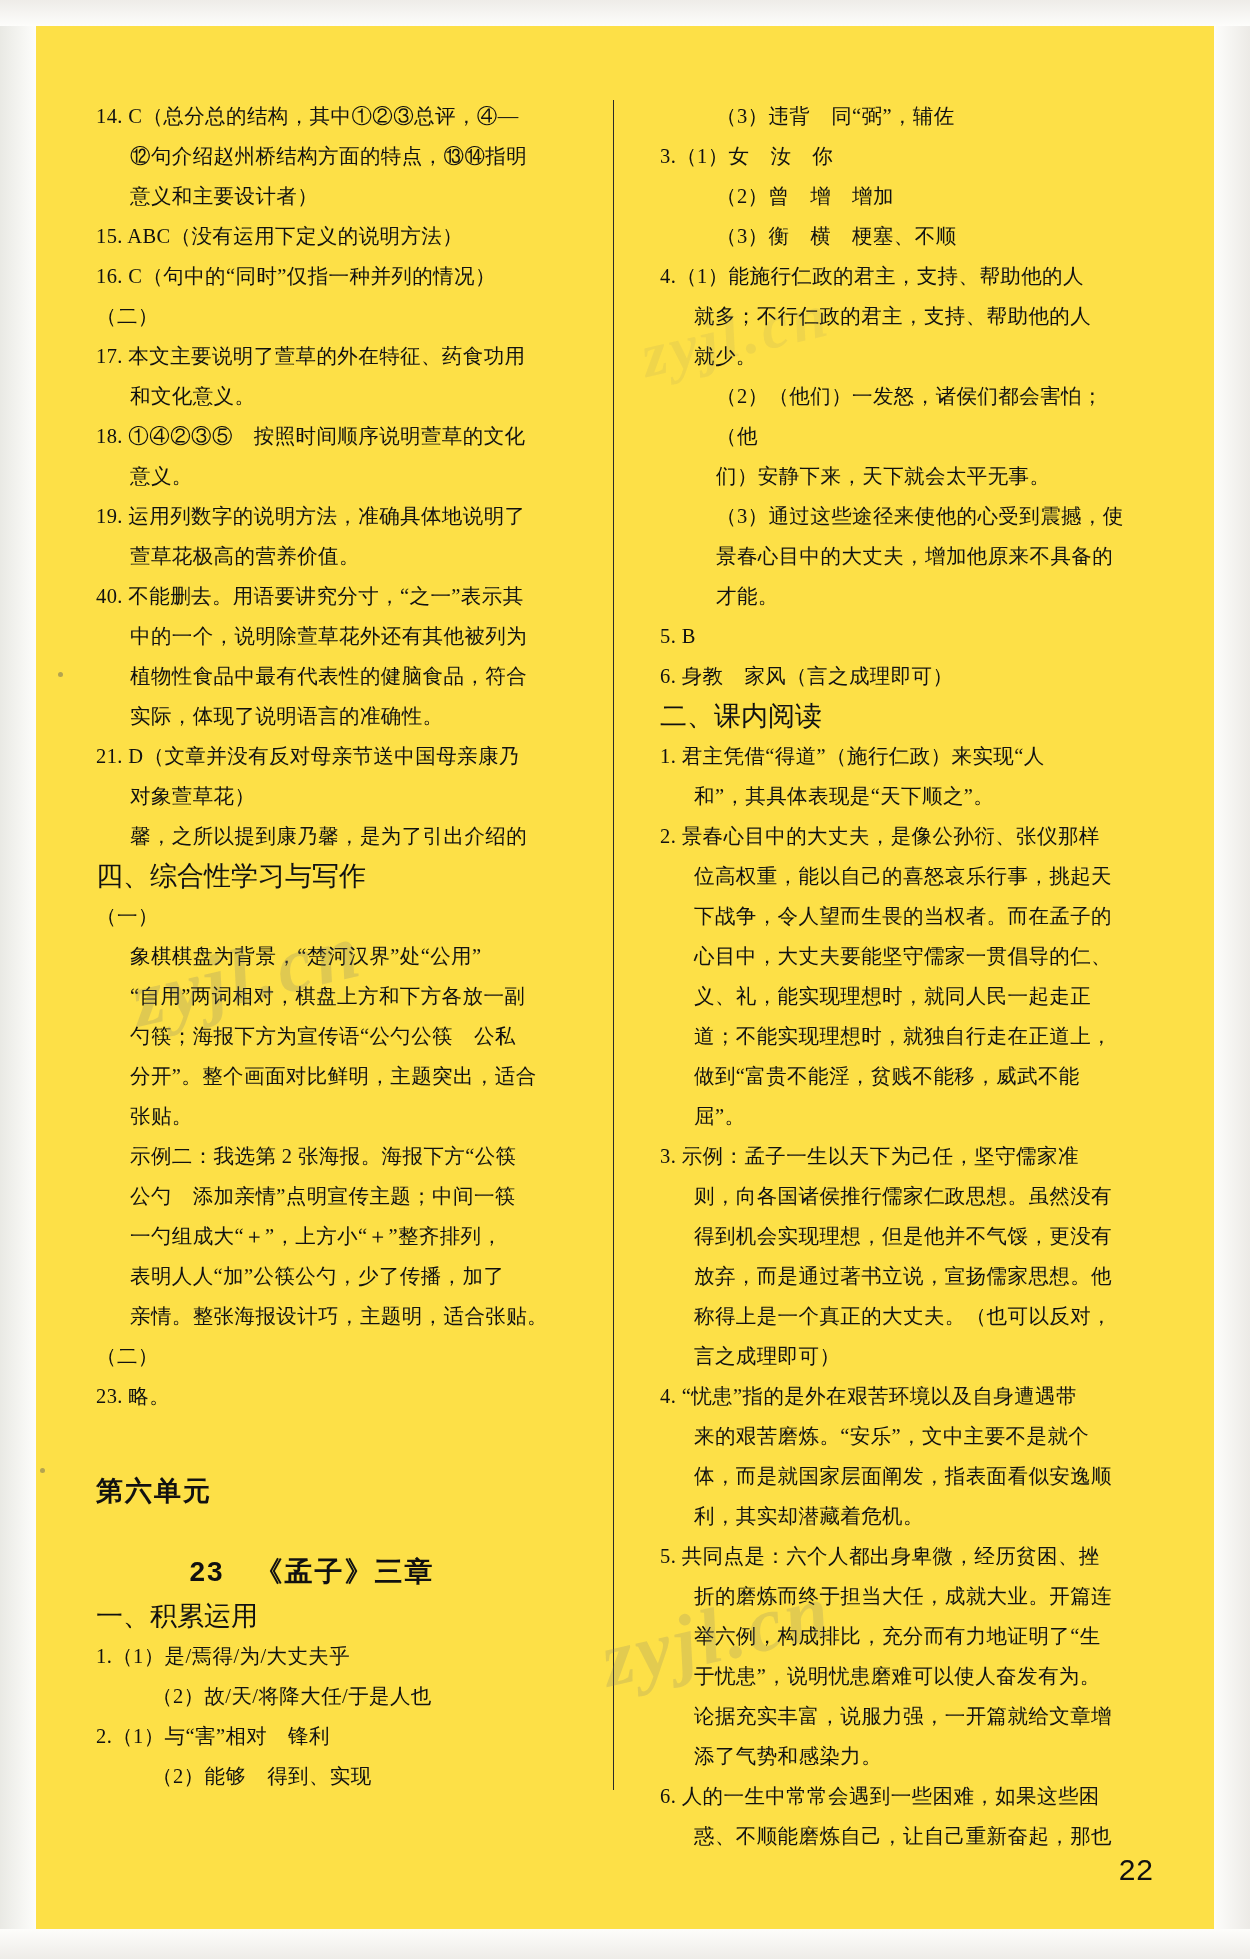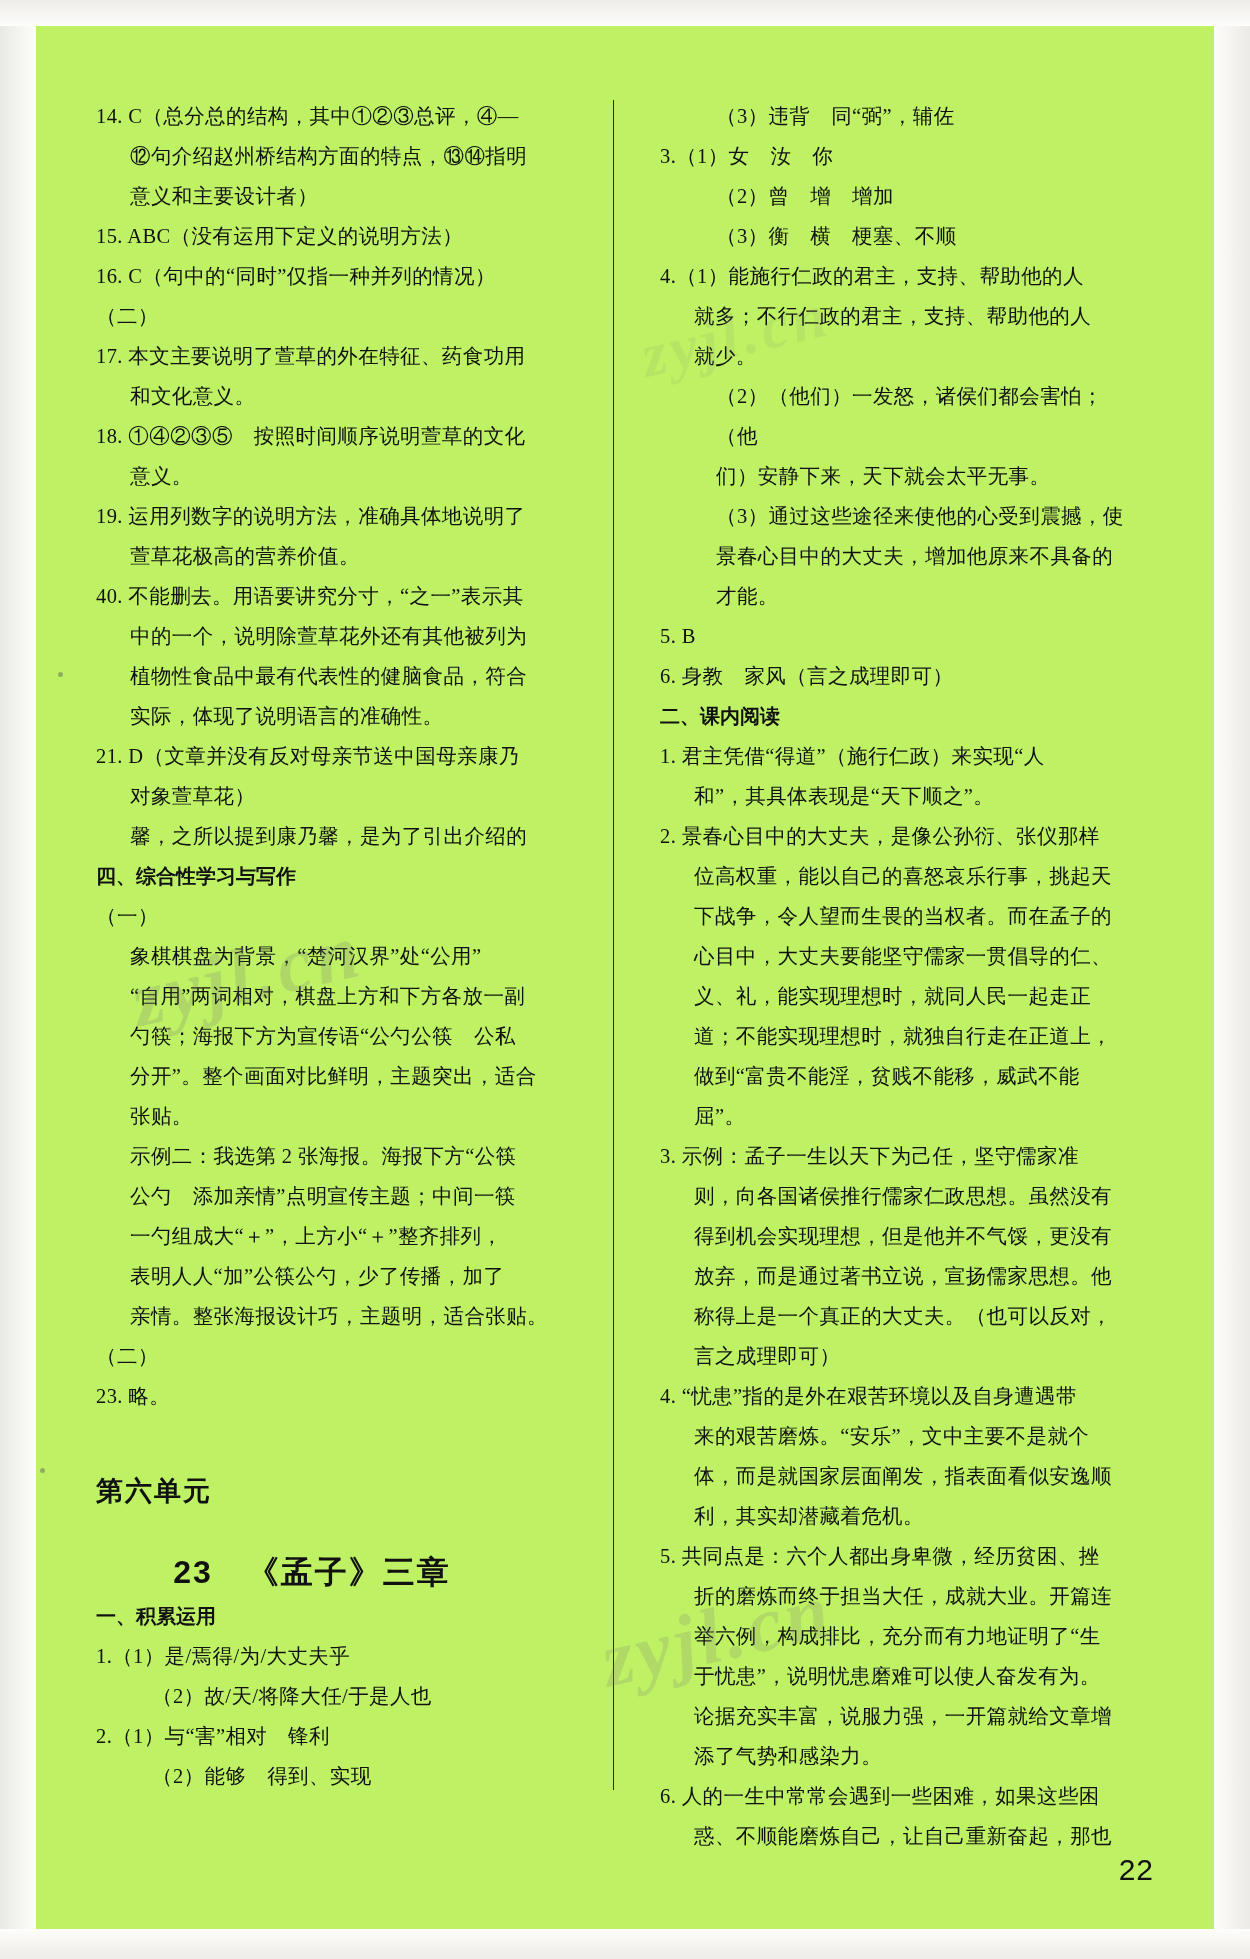--- a/index.html
+++ b/index.html
@@ -13,21 +13,21 @@
     position: relative;
     font-family: "Liberation Serif", "DejaVu Serif", serif;
     color: #111;
     overflow: hidden;
   }
   .page {
     position: absolute;
     top: 0; left: 0;
     width: 1250px;
     height: 1959px;
-    background: #bef264;
+    background: #fde047;
   }
   
   .edge-left {
     position: absolute;
     left: 0; top: 0;
     width: 36px; height: 1959px;
     background: linear-gradient(to right, #e9e9e4, #fdfdfb);
   }
   .edge-right {
     position: absolute;
@@ -74,34 +74,34 @@
   .line {
     font-size: 20.5px;
     line-height: 40px;
     letter-spacing: 0.4px;
     white-space: pre-wrap;
   }
   .indent-1 { padding-left: 34px; }
   .indent-2 { padding-left: 56px; }
 
   .sec-head {
-    font-size: 20px;
+    font-size: 27px;
     line-height: 40px;
-    font-weight: bold;
+    font-weight: normal;
     font-family: "Liberation Sans", "DejaVu Sans", sans-serif;
   }
   .unit-head {
     font-size: 27px;
     line-height: 46px;
     font-weight: bold;
     font-family: "Liberation Sans", "DejaVu Sans", sans-serif;
     letter-spacing: 2px;
   }
   .lesson-head {
-    font-size: 32px;
+    font-size: 28px;
     line-height: 48px;
     font-weight: bold;
     font-family: "Liberation Sans", "DejaVu Sans", sans-serif;
     text-align: center;
     letter-spacing: 2px;
     padding-right: 40px;
   }
   .gap-md { height: 34px; }
   .gap-lg { height: 52px; }
 

